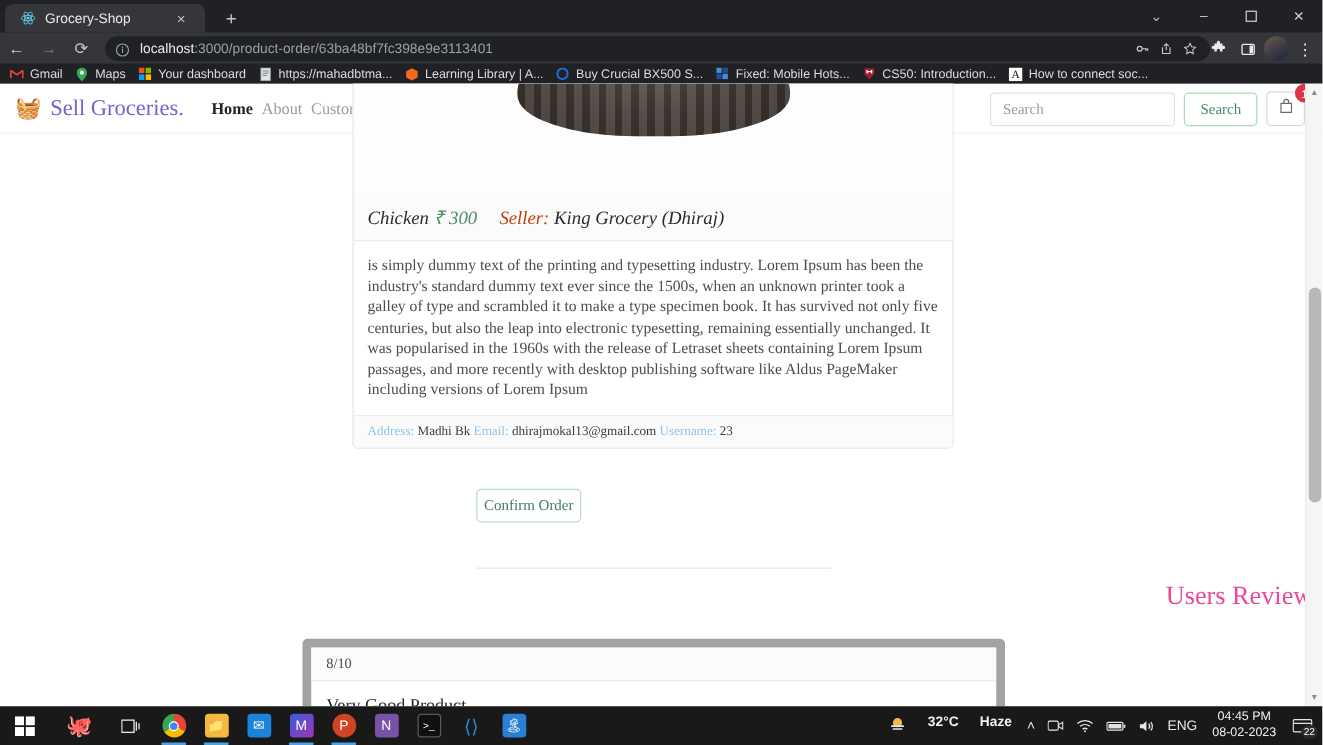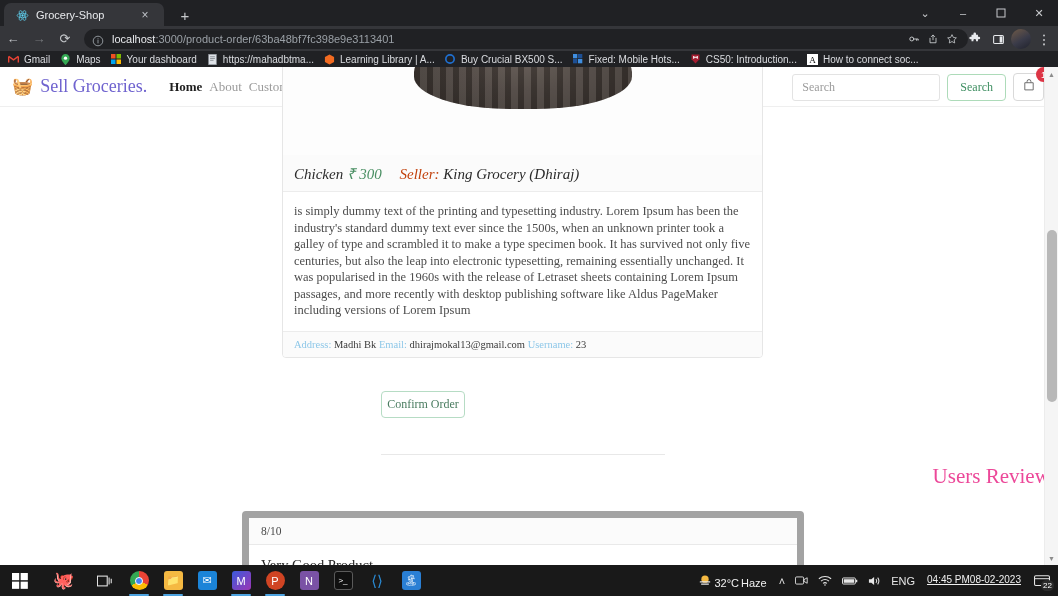--- a/index.html
+++ b/index.html
@@ -143,24 +143,24 @@
   .tbicon { width:34px; height:31px; display:flex; align-items:center; justify-content:center;
             position:relative; }
   .tbicon .gl { width:19px; height:19px; border-radius:3px; display:flex; align-items:center;
                 justify-content:center; font-size:11px; color:#fff; }
   .runbar { position:absolute; bottom:0; left:7px; width:20px; height:2px; background:#4da3e0;
             border-radius:1px; }
   .tray { position:absolute; right:0; bottom:0; height:31px; display:flex; align-items:center;
           gap:0; padding-right:2px; }
   .tray .ti { padding:0 5px; display:flex; align-items:center; justify-content:center;
               color:#e6e6e6; font-size:11px; }
-  .weather { display:flex; align-items:flex-end; gap:2px; color:#f0f0f0; font-size:11px;
-             padding:0 7px; }
-  .clock { display:flex; flex-direction:row; align-items:center; justify-content:center;
-           color:#f0f0f0; font-size:10px; line-height:1.25; padding:0 7px;text-decoration:underline; }
+  .weather { display:flex; align-items:flex-start; gap:17px; color:#f0f0f0; font-size:11px;
+             padding:0 7px;font-weight:bold; }
+  .clock { display:flex; flex-direction:column; align-items:center; justify-content:center;
+           color:#f0f0f0; font-size:10px; line-height:1.25; padding:0 7px; }
   .notif { position:relative; width:28px; height:31px; display:flex; align-items:center;
            justify-content:center; }
   .notif .nbadge { position:absolute; right:2px; bottom:5px; min-width:13px; height:11px;
                    background:#2b2b2b; color:#fff; font-size:8px; border-radius:6px;
                    display:flex; align-items:center; justify-content:center; padding:0 2px; }
 </style>
 </head>
 <body>
 
 <div class="screen">

